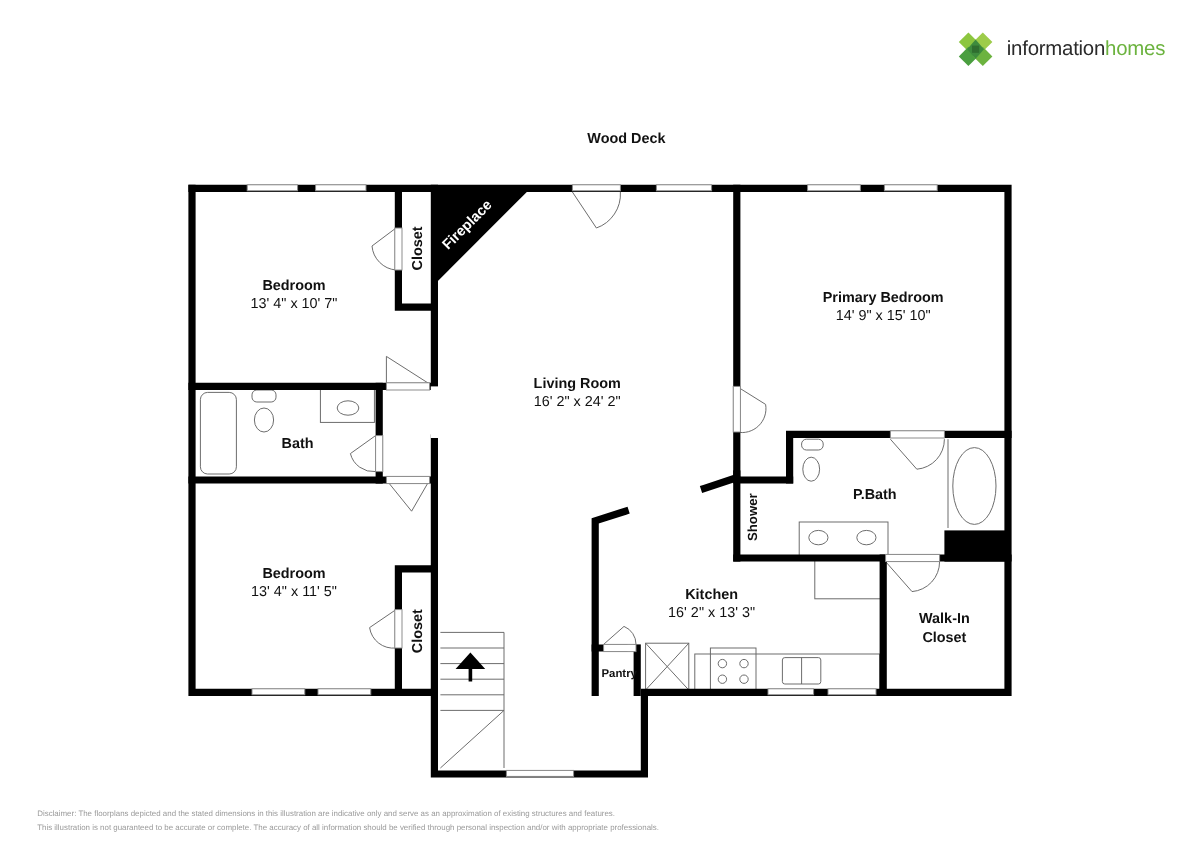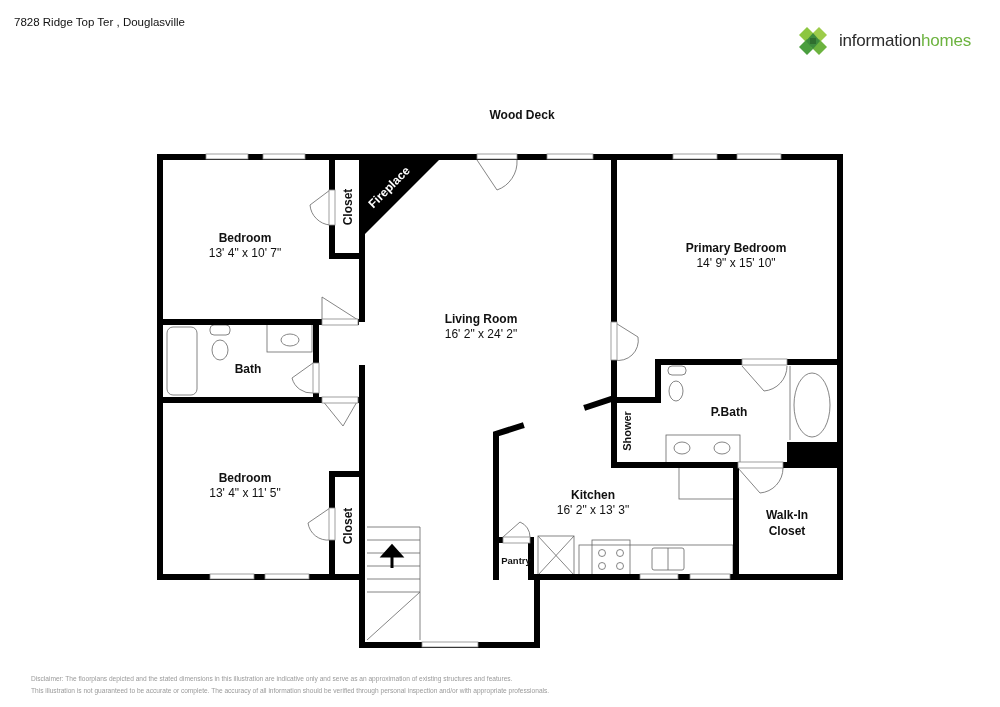--- a/index.html
+++ b/index.html
@@ -11,21 +11,20 @@
   .logo-text .a { color: #2b2b2b; }
   .logo-text .b { color: #6cb33f; margin-top: 15px; }
   .plan { position: absolute; left: 0; top: 0; }
   .disclaimer { position: absolute; left: 31px; top: 673px; font-size: 6.6px; line-height: 12px; color: #9a9a9a; }
   .lbl { font-family: "Liberation Sans", sans-serif; }
 </style>
 </head>
 <body>
 
 <div class="header">
-  <div>7828 Ridge Top Ter , Douglasville</div>
 </div>
 
 <div class="logo">
   <svg width="36" height="34" viewBox="0 0 36 34">
     <polygon points="10,3 18,11 10,19 2,11" fill="#8cc63f"></polygon>
     <polygon points="22,3 30,11 22,19 14,11" fill="#9dcc4a"></polygon>
     <polygon points="10,15 18,23 10,31 2,23" fill="#4a9e3f"></polygon>
     <polygon points="22,15 30,23 22,31 14,23" fill="#6cb33f"></polygon>
     <polygon points="16,9 23,17 16,25 9,17" fill="#3d8b3d"></polygon>
     <rect x="13" y="14" width="6" height="6" fill="#2f6e2f"></rect>

